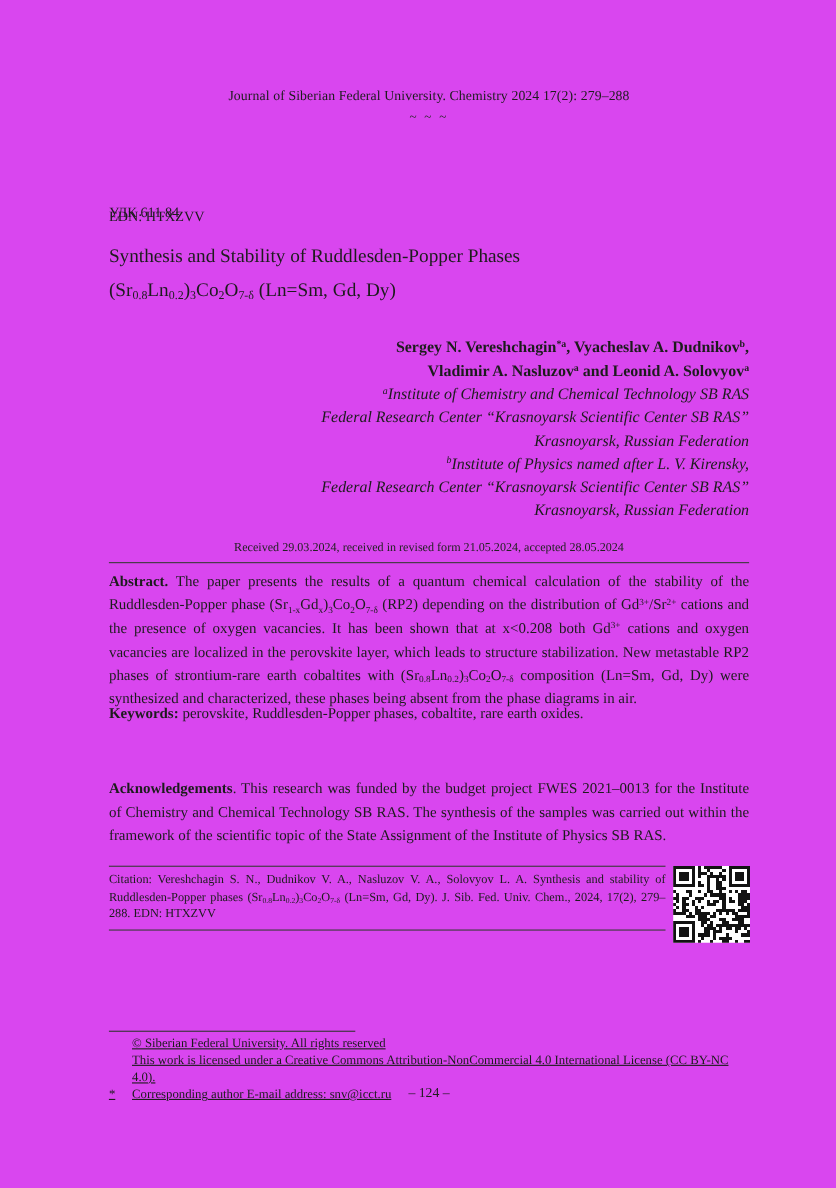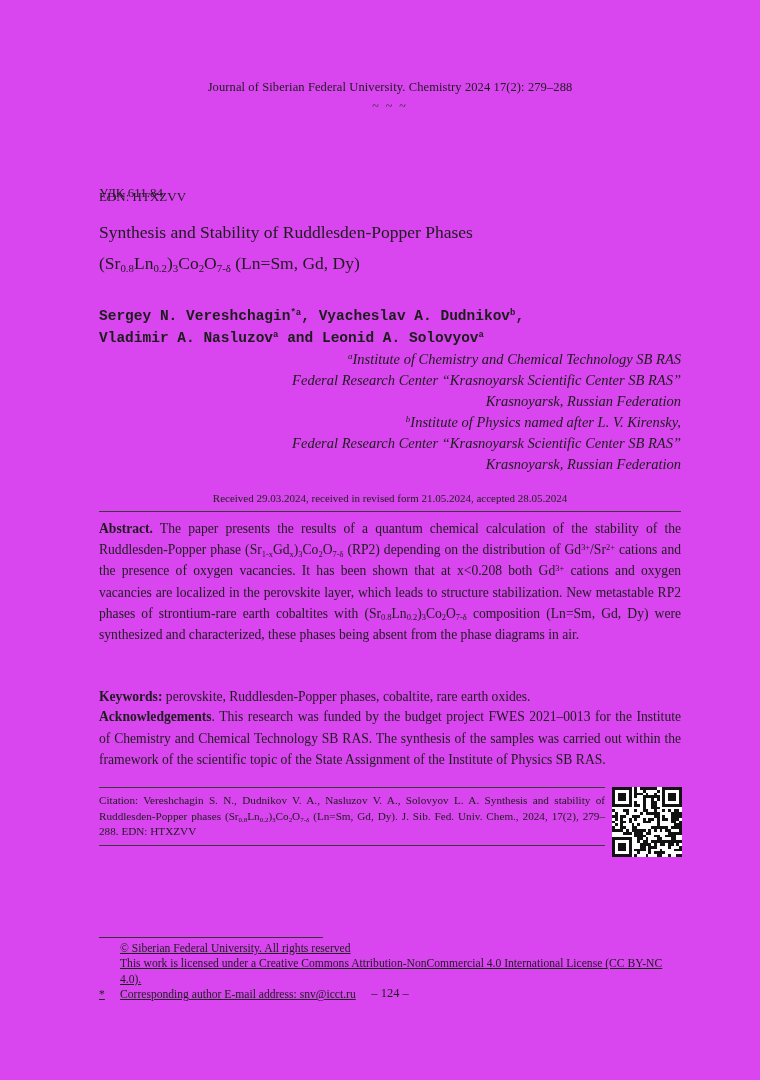--- a/index.html
+++ b/index.html
@@ -17,31 +17,31 @@
   sub{font-size:.62em;line-height:0;vertical-align:baseline;position:relative;top:.28em;}
 
   .journal-header{top:80px;text-align:center;font-size:12.5px;letter-spacing:.1px;}
   .tilde-sep{top:99px;text-align:center;font-size:12px;letter-spacing:2px;color:#2a2a2a;}
 
   .edn-line{top:157px;font-size:13px;margin-top:32px;}
   .udk-line{top:185px;font-size:13px;}
 
   .article-title{top:217px;font-size:17.5px;font-weight:normal;line-height:31px;}
 
-  .authors{top:306px;font-weight:bold;font-size:14.5px;line-height:21.5px;font-family:Liberation Mono, monospace;}
+  .authors{top:306px;text-align:right;font-weight:bold;font-size:14.5px;line-height:21.5px;}
   .affiliations{top:349px;text-align:right;font-style:italic;font-size:14.5px;line-height:21px;}
 
   .received{top:492px;text-align:center;font-size:11px;color:#222;}
 
   .rule{position:absolute;left:99px;border:0;height:0;border-top:1.6px solid #3a3a3a;margin:0;padding:0;}
   .rule-abstract{top:511px;width:582px;}
 
   .abstract-block{top:518px;font-size:13.6px;line-height:21.2px;text-align:justify;}
   .abstract-block p{margin:0;}
-  .keywords-block{top:686px;font-size:13.6px;line-height:21.2px;}
+  .keywords-block{top:638px;font-size:13.6px;line-height:21.2px;}
   .ack-block{top:706px;font-size:13.6px;line-height:21.6px;text-align:justify;}
 
   .rule-cit-top{top:787px;width:506px;}
   .rule-cit-bottom{top:845px;width:506px;}
   .citation-text{top:793px;width:506px;font-size:11.2px;line-height:15.6px;text-align:justify;}
   .qr{position:absolute;left:612px;top:787px;width:70px;height:70px;}
   .qr svg{width:70px;height:70px;display:block;}
 
   .rule-footer{top:937px;width:224px;border-top:1.2px solid #333;}
   .footer-lines{top:941px;font-size:11.6px;line-height:15.4px;text-decoration:underline;}

